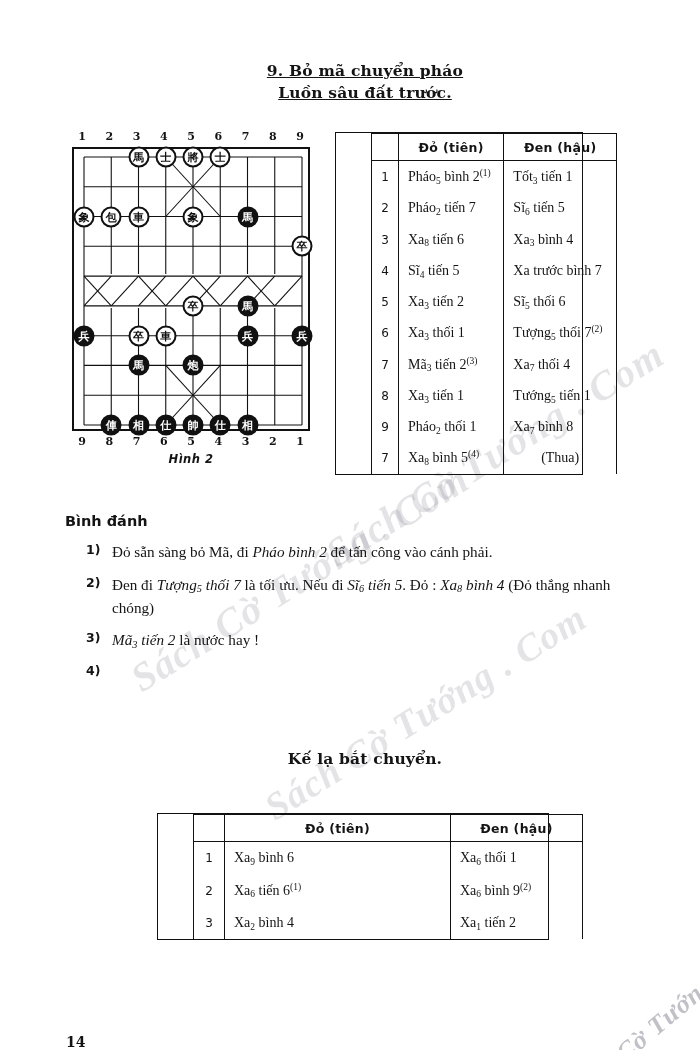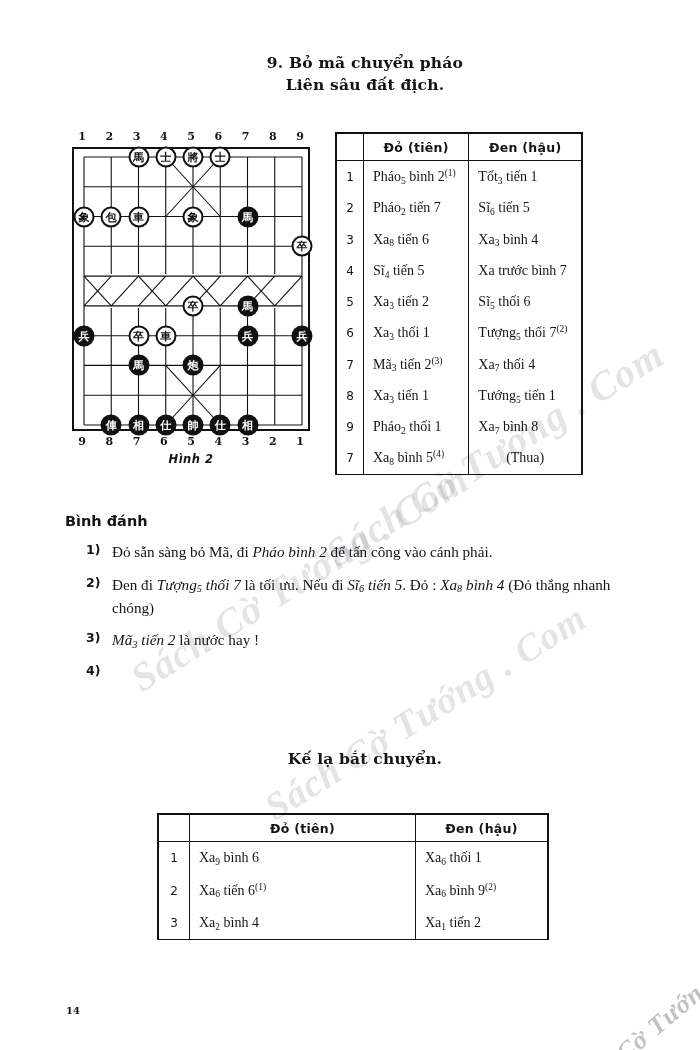--- a/index.html
+++ b/index.html
@@ -33,21 +33,21 @@
   .sec-head{
     text-align:center;
     font-family:"DejaVu Serif", serif;
     font-weight:700;
     font-size:15.5px;
     line-height:1.45;
     letter-spacing:.2px;
   }
   .sec-head .l2{display:block;}
 
-  #sec9-head{position:absolute;left:170px;top:52px;width:390px;}
+  #sec9-head{position:absolute;left:170px;top:60px;width:390px;text-decoration:underline;}
   #sec10-head{position:absolute;left:170px;top:748px;width:390px;}
 
   
   #board-wrap{position:absolute;left:66px;top:130px;width:250px;height:365px;}
   .file-row{
     position:absolute;left:0;width:250px;height:14px;
     font-family:"DejaVu Serif",serif;font-weight:700;font-size:11px;
   }
   .file-row span{position:absolute;transform:translateX(-50%);}
   #files-top{top:0;}
@@ -75,21 +75,21 @@
     font-weight:700;font-size:11.5px;letter-spacing:.5px;
   }
 
   
   .mtable{
     position:absolute;
     border:1.8px solid #111;
     box-sizing:border-box;
     background:transparent;
   }
-  .mtable table{border-collapse:collapse;width:100%;height:100%;}
+  .mtable table{border-collapse:collapse;width:100%;height:100%;margin-left:35px;}
   .mtable td,.mtable th{
     border:1px solid #111;
     padding:0;
     vertical-align:middle;
   }
   .mtable .hdr{
     font-family:"DejaVu Sans",sans-serif;
     font-weight:700;font-size:12.5px;text-align:center;
     letter-spacing:.3px;
   }
@@ -124,37 +124,37 @@
   #notes{position:absolute;left:86px;top:540px;width:530px;}
   .note{position:relative;margin-bottom:9.5px;padding-left:26px;
     font-family:"Liberation Serif",serif;font-size:15.2px;line-height:1.52;}
   .note .mk{
     position:absolute;left:0;top:0;
     font-family:"DejaVu Sans",sans-serif;font-weight:700;font-size:12.5px;
   }
   .note i{font-style:italic;font-family:Liberation Serif, serif;}
 
   #page-number{
-    position:absolute;left:66px;top:1005px;
-    font-family:"DejaVu Serif",serif;font-weight:700;font-size:10px;
+    position:absolute;left:66px;top:1034px;
+    font-family:"DejaVu Serif",serif;font-weight:700;font-size:14px;
   }
 </style>
 </head>
 <body>
 
 <div class="page">
 
   <div class="wm wm-1">Sách Cờ Tướng . Com</div>
   <div class="wm wm-2">Sách Cờ Tướng . Com</div>
   <div class="wm wm-3">Sách Cờ Tướng . Com</div>
   <div class="wm wm-4">Sách Cờ Tướng . Com</div>
 
   <div class="sec-head" id="sec9-head">
     <span class="l1">9. Bỏ mã chuyển pháo</span>
-    <span class="l2">Liên sâu đất địch.</span>
+    <span class="l2">Luồn sâu đất trước.</span>
   </div>
 
   <div id="board-wrap">
     <div class="file-row" id="files-top">
         <span style="left: 16px;">1</span>
         <span style="left: 43.25px;">2</span>
         <span style="left: 70.5px;">3</span>
         <span style="left: 97.75px;">4</span>
         <span style="left: 125px;">5</span>
         <span style="left: 152.25px;">6</span>

